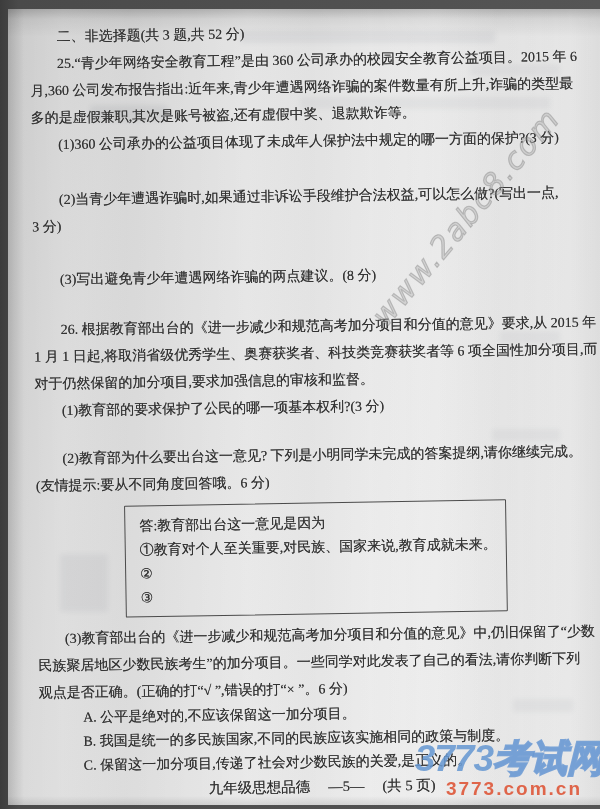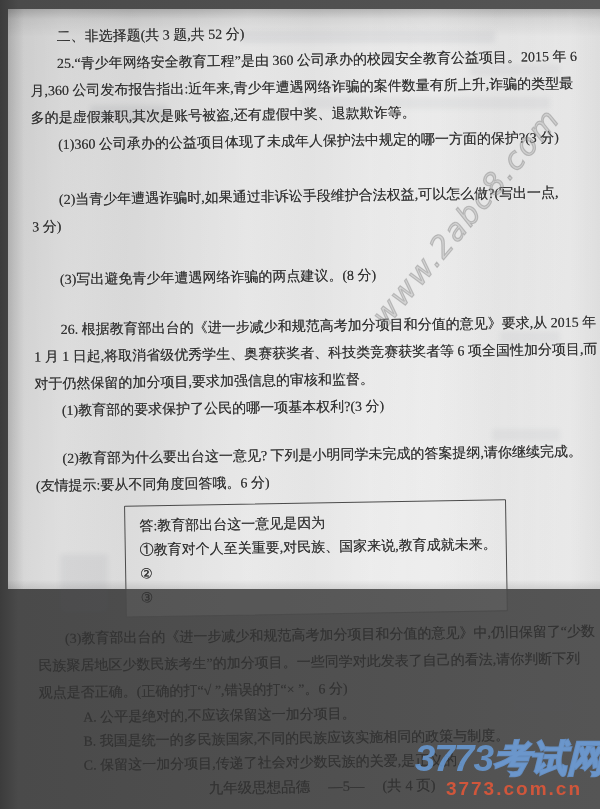--- a/index.html
+++ b/index.html
@@ -3,21 +3,21 @@
 <meta charset="utf-8">
 <style>
   html,body{margin:0;padding:0;}
   body{
     width:600px;height:809px;position:relative;overflow:hidden;
     background:linear-gradient(90deg,#3c3c3c 0%,#4a4a4a 3%,#555 100%);
     font-family:"Liberation Serif","DejaVu Serif",serif;
   }
   
   .page{
-    position:absolute;left:8px;top:9px;width:592px;height:580px;
+    position:absolute;left:8px;top:9px;width:592px;height:796px;
     background:linear-gradient(97deg,#c9c9c9 0%,#d9d9d9 16%,#e4e4e4 42%,#eeeeee 72%,#f6f6f6 100%);
   }
   .page::before{ 
     content:"";position:absolute;inset:0;pointer-events:none;
     background:
       linear-gradient(180deg,rgba(0,0,0,.22) 0,rgba(0,0,0,.07) 10px,rgba(0,0,0,0) 28px),
       linear-gradient(90deg,rgba(0,0,0,.14) 0,rgba(0,0,0,0) 16px),
       linear-gradient(0deg,rgba(0,0,0,.10) 0,rgba(0,0,0,0) 9px),
       linear-gradient(90deg,rgba(0,0,0,0) 60%,rgba(0,0,0,.05) 95%,rgba(0,0,0,.10) 100%);
   }
@@ -131,21 +131,21 @@
       <div class="options">
         <div class="line">A. 公平是绝对的,不应该保留这一加分项目。</div>
         <div class="line">B. 我国是统一的多民族国家,不同的民族应该实施相同的政策与制度。</div>
         <div class="line">C. 保留这一加分项目,传递了社会对少数民族的关爱,是正义的。</div>
       </div>
     </div>
 
     <div class="footer">
       <span>九年级思想品德</span>
       <span>—5—</span>
-      <span>(共 4 页)</span>
+      <span>(共 5 页)</span>
     </div>
   </div>
 </div>
 
 <div class="wm-diagonal">www.2abc8.com</div>
 
 <div class="sitemark">
   <div class="row1">
     <span class="num">3773</span><span class="cn">考试网</span>
   </div>

